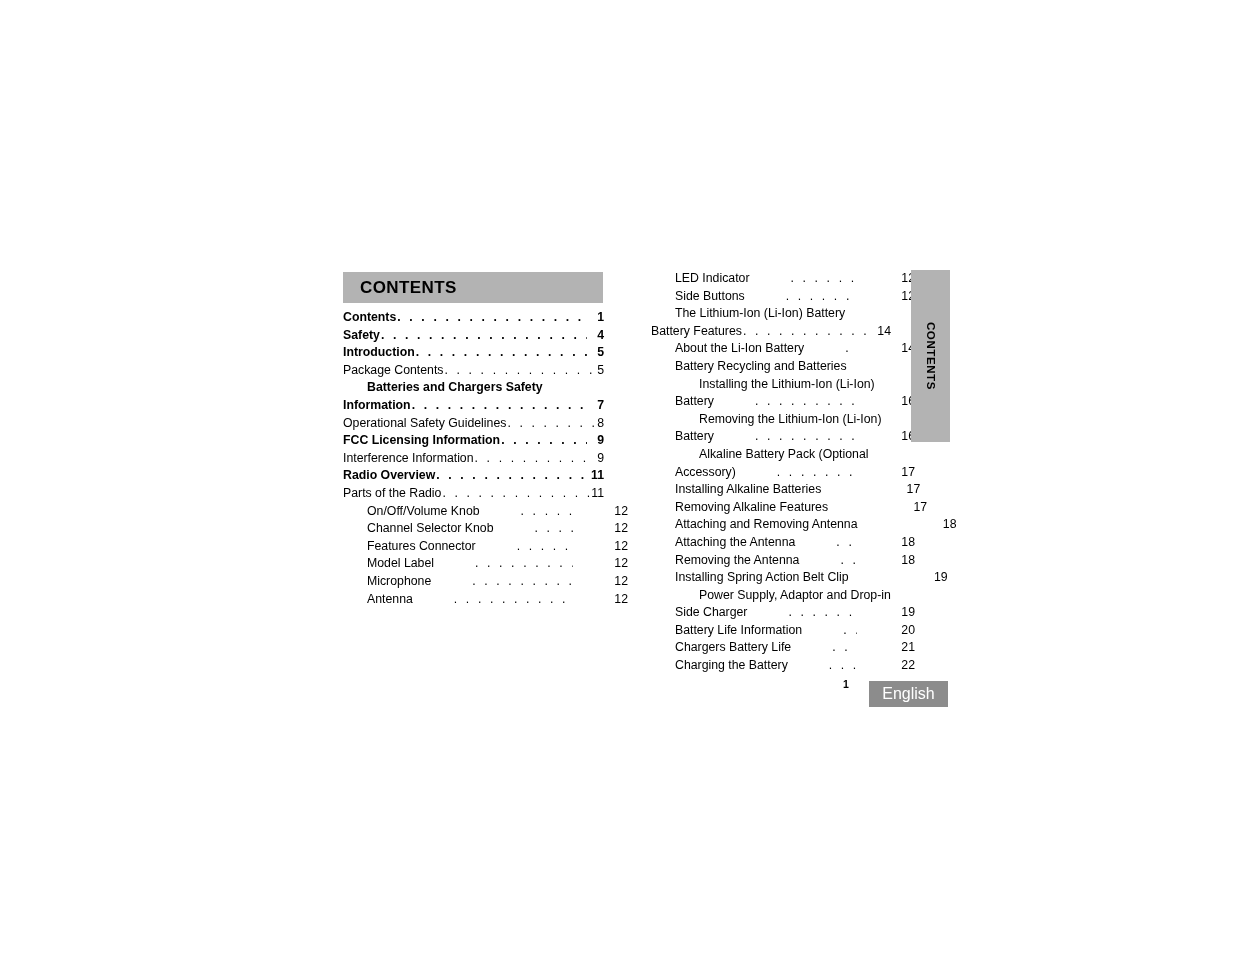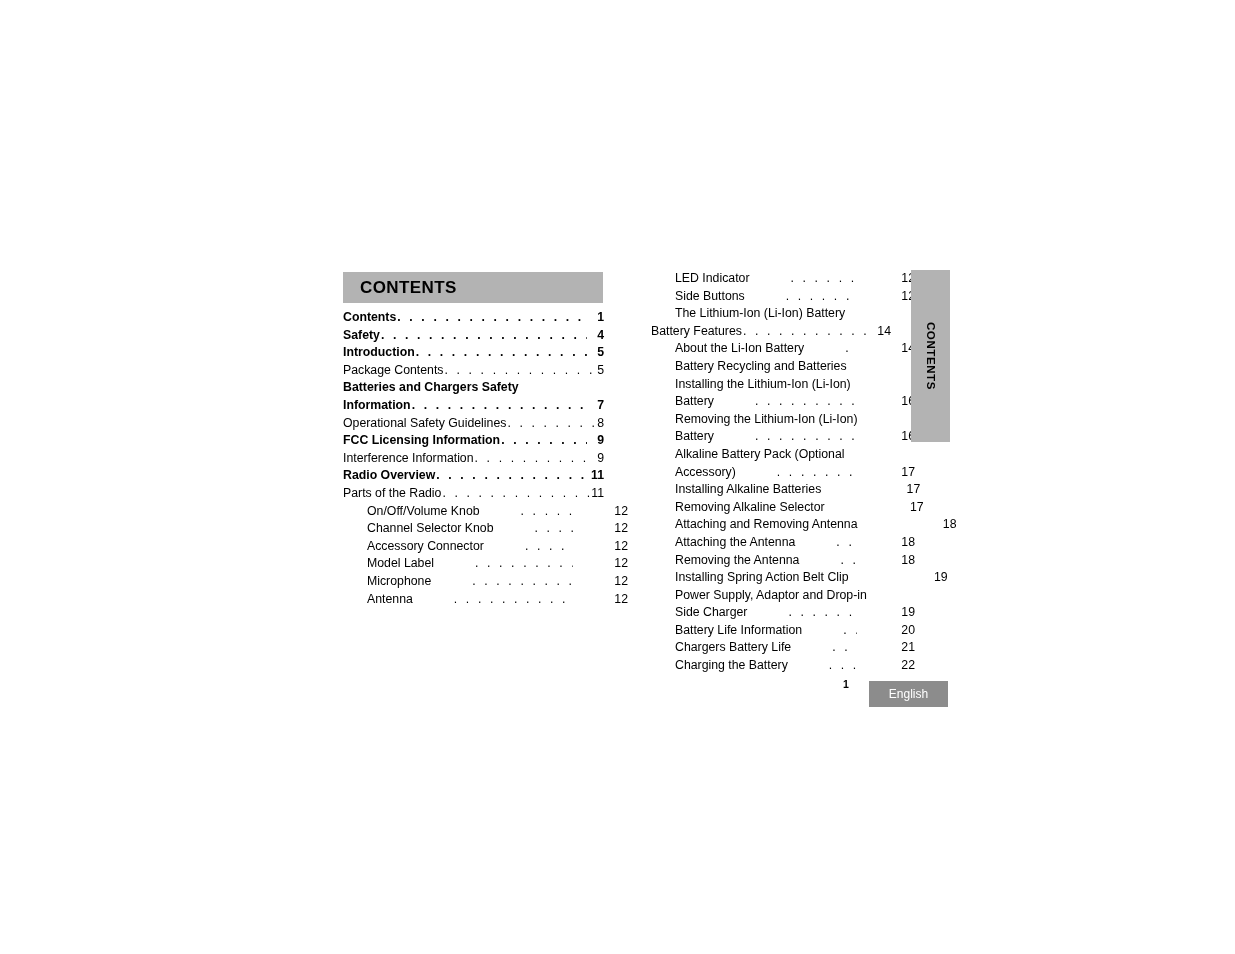--- a/index.html
+++ b/index.html
@@ -92,20 +92,21 @@
     min-width: 16px;
   }
   
   .ind0 { padding-left: 0px; }
   .ind1 { padding-left: 0px; align-items: center; }
   .ind2 { padding-left: 24px; gap: 40px; }
 
   
   .toc-wrap-first {
     white-space: nowrap;
+    margin-left: 24px;
   }
 
   
   #col-right .toc-row .page {
     min-width: 17px;
   }
 
   
   #side-tab {
     position: absolute;
@@ -143,21 +144,21 @@
     top: 681px;
     width: 79px;
     height: 26px;
     background: #8c8c8c;
     display: flex;
     align-items: center;
     justify-content: center;
   }
   #lang-badge .lang {
     color: #ffffff;
-    font-size: 12px;
+    font-size: 16px;
   }
 </style>
 </head>
 <body>
 
 <div id="page">
 
   <div id="contents-header">
     <span class="title">CONTENTS</span>
   </div>
@@ -218,21 +219,21 @@
         <span class="label">On/Off/Volume Knob</span>
         <span class="dots">. . . . . . . . . . . . . . . . . . . . . . . . . . . . . . . . . . . . . . . . . . . . . . . . . . . . . . . . . . . . . . . . . . . . . . . . . . . . . . . . </span>
         <span class="page">12</span>
       </div>
       <div class="toc-row ind2">
         <span class="label">Channel Selector Knob</span>
         <span class="dots">. . . . . . . . . . . . . . . . . . . . . . . . . . . . . . . . . . . . . . . . . . . . . . . . . . . . . . . . . . . . . . . . . . . . . . . . . . . . . . . . </span>
         <span class="page">12</span>
       </div>
       <div class="toc-row ind2">
-        <span class="label">Accessory Connector</span>
+        <span class="label">Features Connector</span>
         <span class="dots">. . . . . . . . . . . . . . . . . . . . . . . . . . . . . . . . . . . . . . . . . . . . . . . . . . . . . . . . . . . . . . . . . . . . . . . . . . . . . . . . </span>
         <span class="page">12</span>
       </div>
       <div class="toc-row ind2">
         <span class="label">Model Label</span>
         <span class="dots">. . . . . . . . . . . . . . . . . . . . . . . . . . . . . . . . . . . . . . . . . . . . . . . . . . . . . . . . . . . . . . . . . . . . . . . . . . . . . . . . </span>
         <span class="page">12</span>
       </div>
       <div class="toc-row ind2">
         <span class="label">Microphone</span>
@@ -294,21 +295,21 @@
         <span class="label">Accessory)</span>
         <span class="dots">. . . . . . . . . . . . . . . . . . . . . . . . . . . . . . . . . . . . . . . . . . . . . . . . . . . . . . . . . . . . . . . . . . . . . . . . . . . . . . . . </span>
         <span class="page">17</span>
       </div>
       <div class="toc-row ind2">
         <span class="label">Installing Alkaline Batteries</span>
         <span class="dots">. . . . . . . . . . . . . . . . . . . . . . . . . . . . . . . . . . . . . . . . . . . . . . . . . . . . . . . . . . . . . . . . . . . . . . . . . . . . . . . . </span>
         <span class="page">17</span>
       </div>
       <div class="toc-row ind2">
-        <span class="label">Removing Alkaline Selector</span>
+        <span class="label">Removing Alkaline Features</span>
         <span class="dots">. . . . . . . . . . . . . . . . . . . . . . . . . . . . . . . . . . . . . . . . . . . . . . . . . . . . . . . . . . . . . . . . . . . . . . . . . . . . . . . . </span>
         <span class="page">17</span>
       </div>
       <div class="toc-row ind2">
         <span class="label">Attaching and Removing Antenna</span>
         <span class="dots">. . . . . . . . . . . . . . . . . . . . . . . . . . . . . . . . . . . . . . . . . . . . . . . . . . . . . . . . . . . . . . . . . . . . . . . . . . . . . . . . </span>
         <span class="page">18</span>
       </div>
       <div class="toc-row ind2">
         <span class="label">Attaching the Antenna</span>

